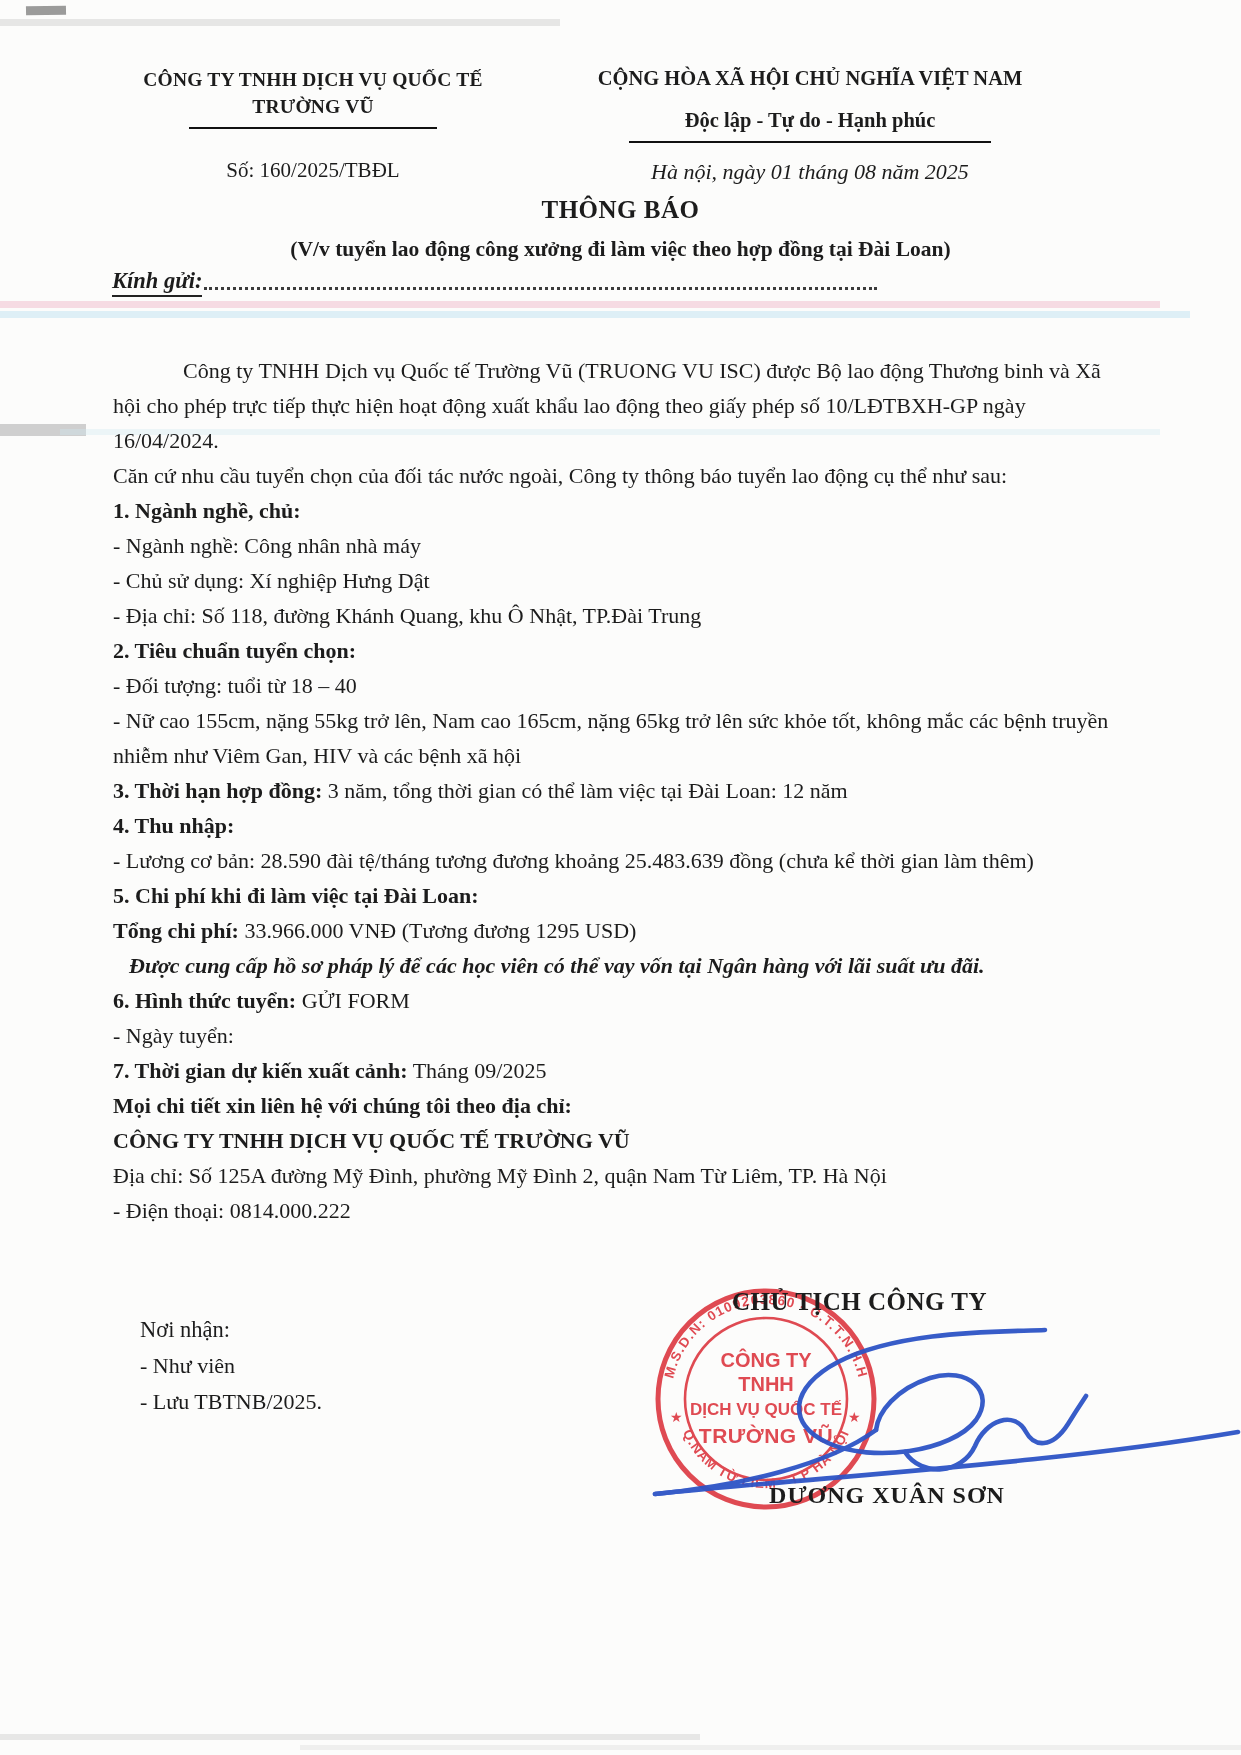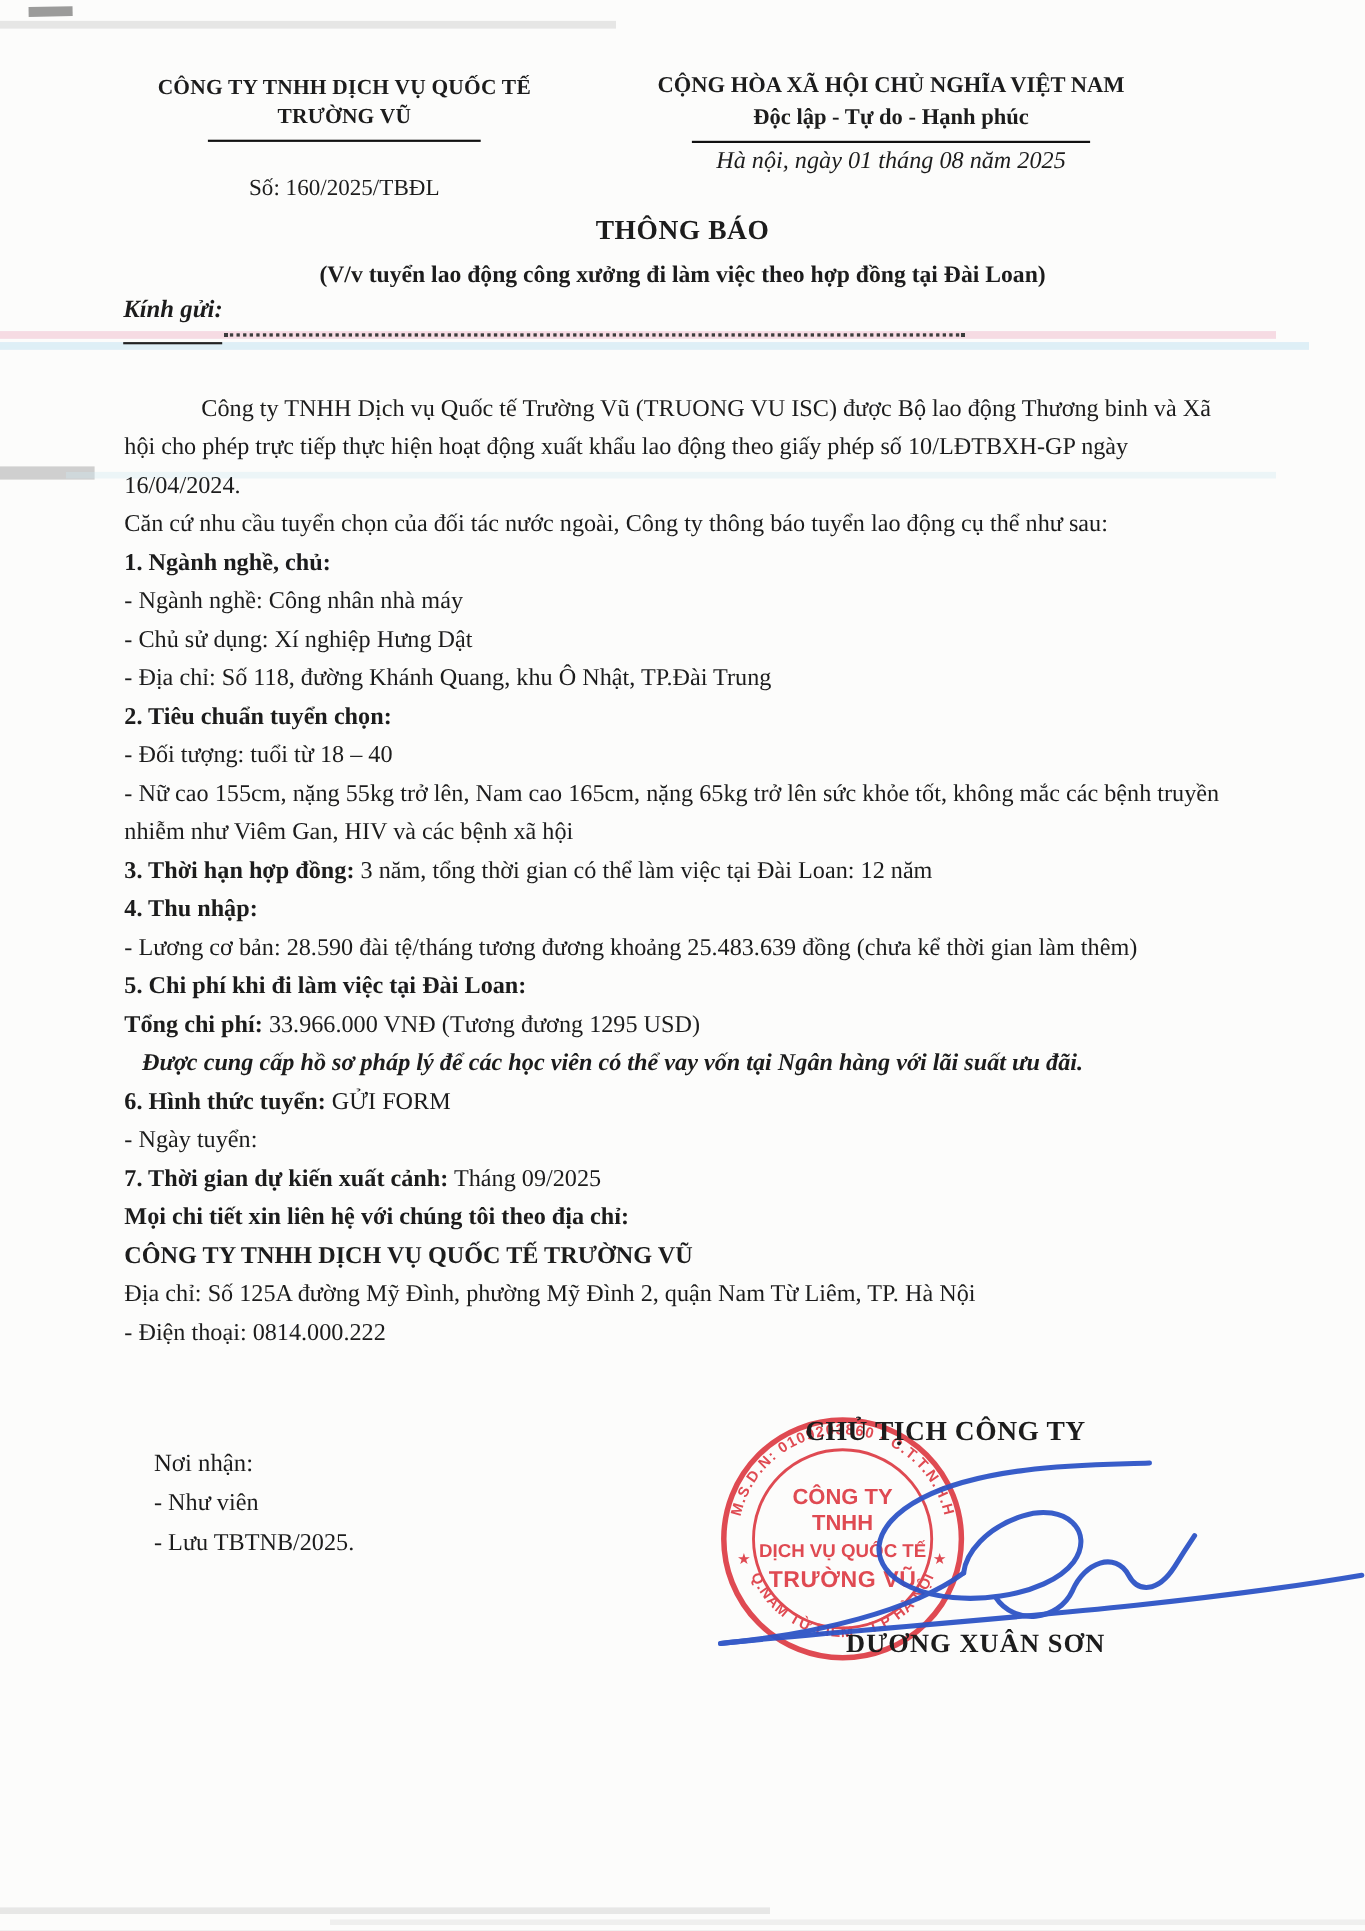--- a/index.html
+++ b/index.html
@@ -23,31 +23,31 @@
   .a-bot1{left:0;top:1734px;width:700px;height:6px;background:#c9c9c9;opacity:.4;}
   .a-bot2{left:300px;top:1745px;width:941px;height:5px;background:#d8d8d8;opacity:.35;}
 
   
   .hdr-left{position:absolute;left:128px;top:66px;width:370px;text-align:center;}
   .hdr-left .l1,.hdr-left .l2{font-weight:bold;font-size:19.5px;line-height:27px;letter-spacing:.2px;}
   .hdr-rule-l{width:248px;height:0;border-top:2.5px solid #111;margin:7px auto 0;}
   .doc-number{font-size:21px;margin-top:29px;}
   .hdr-right{position:absolute;left:565px;top:64px;width:490px;text-align:center;}
   .hdr-right .l1{font-weight:bold;font-size:20.5px;line-height:28px;}
-  .hdr-right .l2{font-weight:bold;font-size:20.5px;line-height:28px;margin-top:1px;}
+  .hdr-right .l2{font-weight:bold;font-size:20.5px;line-height:28px;margin-top:14px;}
   .hdr-rule-r{width:362px;height:0;border-top:2.5px solid #111;margin:7px auto 0;}
-  .date-line{font-style:italic;font-size:22px;margin-top:3px;}
+  .date-line{font-style:italic;font-size:22px;margin-top:16px;}
 
   
   .doc-title{position:absolute;left:0;top:196px;width:1241px;text-align:center;font-weight:bold;font-size:25px;letter-spacing:.5px;}
   .doc-subtitle{position:absolute;left:0;top:237px;width:1241px;text-align:center;font-weight:bold;font-size:21.5px;}
 
   
   .salutation-row{position:absolute;left:112px;top:268px;width:765px;display:flex;align-items:flex-end;}
-  .kinh-gui{font-weight:bold;font-style:italic;font-size:22.5px;border-bottom:2.5px solid #222;padding-bottom:17px;}
+  .kinh-gui{font-weight:bold;font-style:italic;font-size:22.5px;border-bottom:2.5px solid #222;padding-bottom:1px;}
   .leader{flex:1 1 auto;border-bottom:3.5px dotted #3c3c3c;margin-bottom:7px;margin-left:2px;}
 
   
   .body-lines{position:absolute;left:113px;top:305px;width:1002px;font-size:22px;line-height:35px;}
   .body-lines p{margin:0;}
   .body-lines p.para-indent{text-indent:70px;margin-top:48px;}
   .body-lines p.bold, .body-lines p.bold-caps{font-weight:bold;}
   .body-lines p.bolditalic{font-weight:bold;font-style:italic;margin-left:16px;}
   .body-lines p.labeled b{font-weight:bold;}
 

